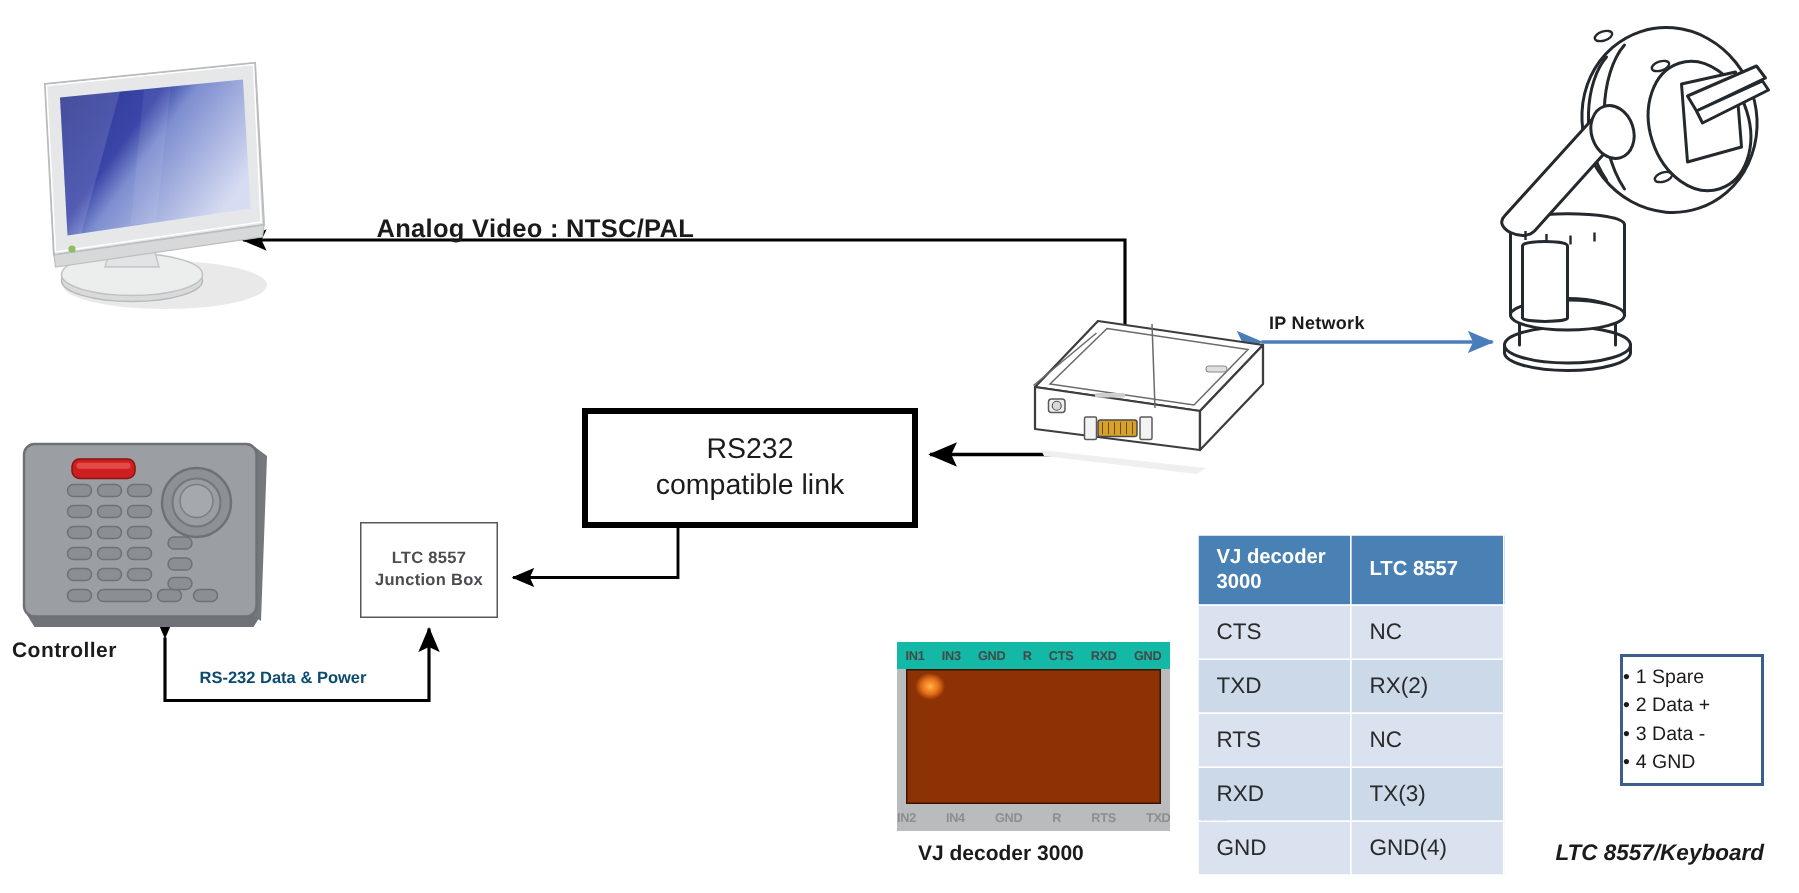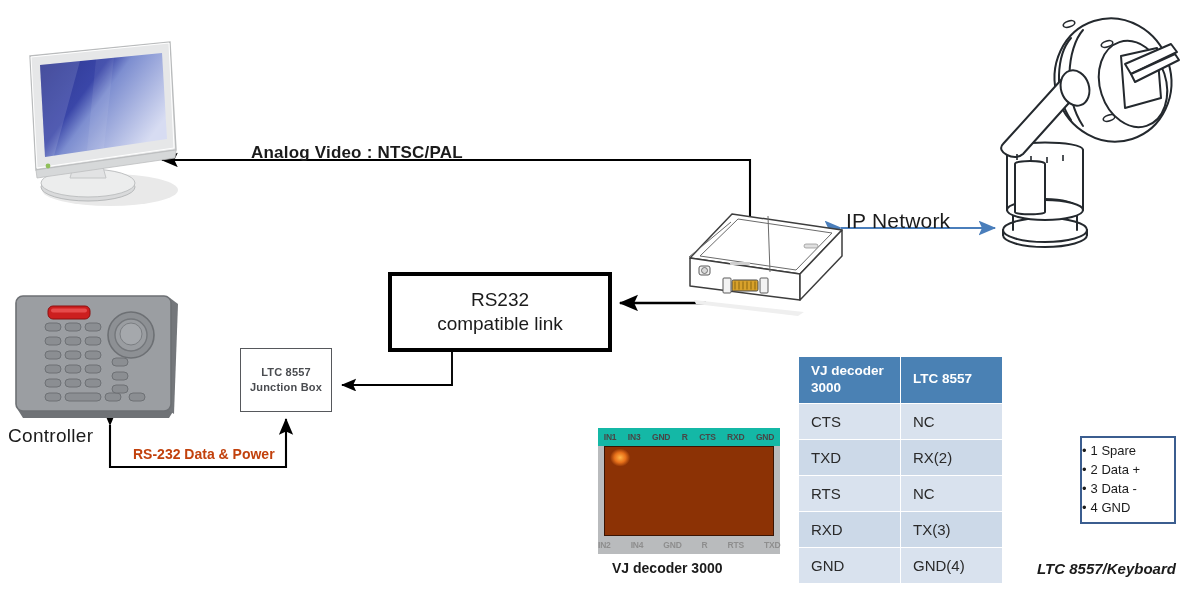--- a/index.html
+++ b/index.html
@@ -38,35 +38,35 @@
   }
   .lbl-analog {
     left: 208px; top: 143px;
     font-size: 17px;
     font-weight: bold;
     letter-spacing: 0.2px;
     margin-left: 43px;
   }
   .lbl-ipnet {
     left: 846px; top: 209px;
-    font-size: 21px;
-    font-weight: normal;
+    font-size: 12px;
+    font-weight: bold;
     letter-spacing: 0.2px;
   }
   .lbl-controller {
     left: 8px; top: 425px;
-    font-size: 19px;
-    font-weight: normal;
+    font-size: 14px;
+    font-weight: bold;
     letter-spacing: 0.3px;
   }
   .lbl-rs232data {
     left: 133px; top: 446px;
-    font-size: 14px;
-    font-weight: bold;
-    color: #c2410c;
+    font-size: 11px;
+    font-weight: bold;
+    color: #0c4a6e;
   }
   .lbl-vjdec {
     left: 612px; top: 560px;
     font-size: 14px;
     font-weight: bold;
   }
   .lbl-ltckbd {
     left: 1037px; top: 560px;
     font-size: 15px;
     font-weight: bold;

